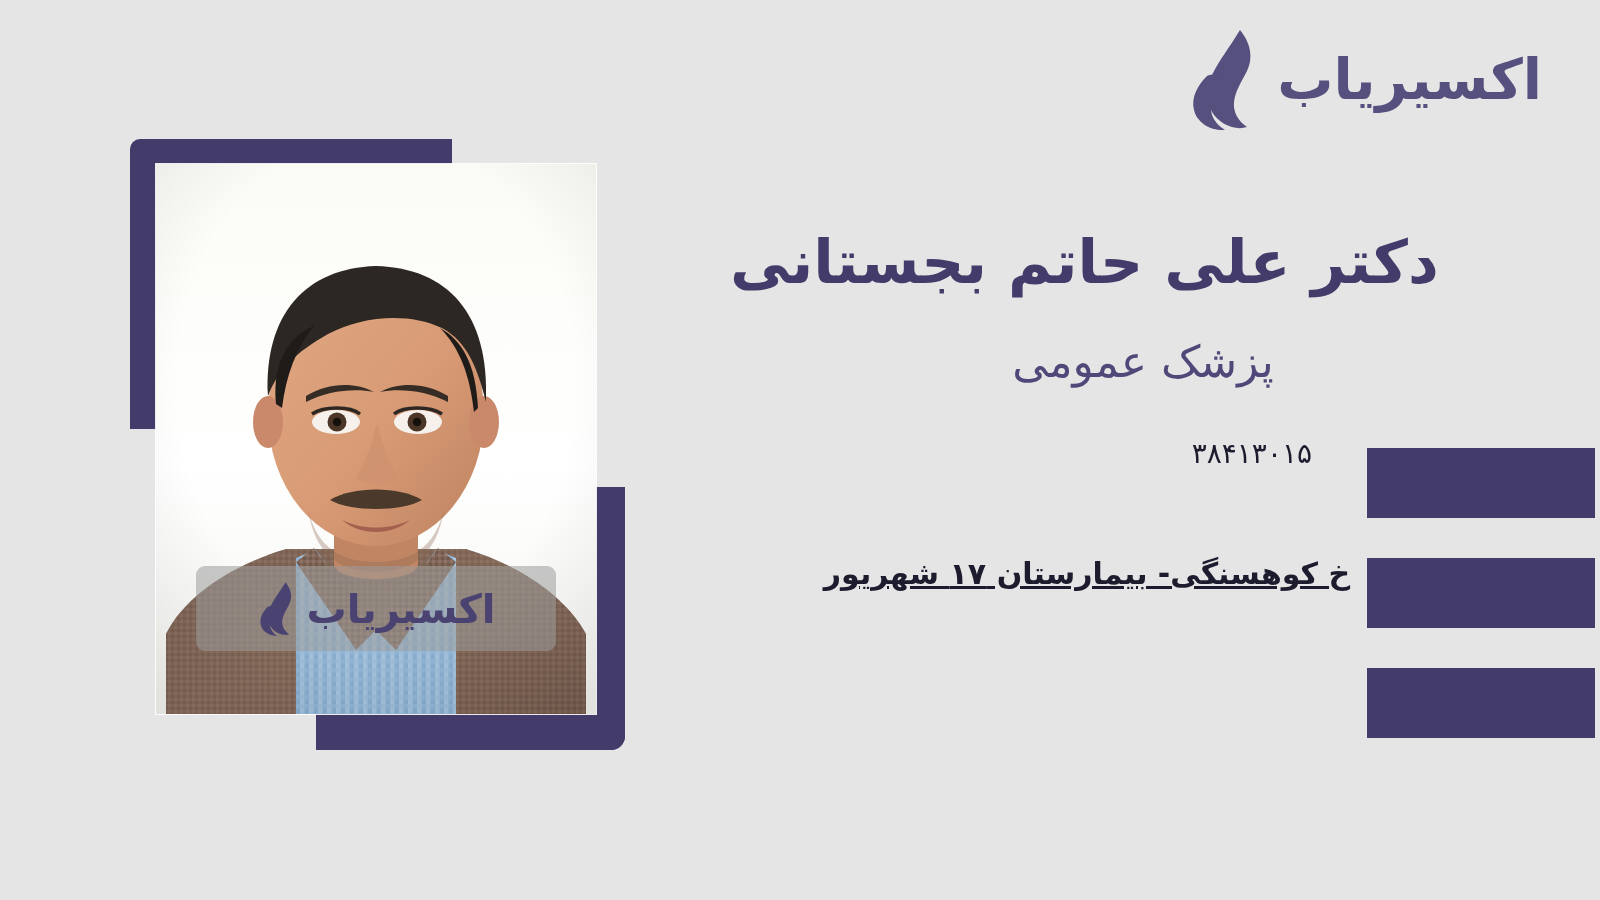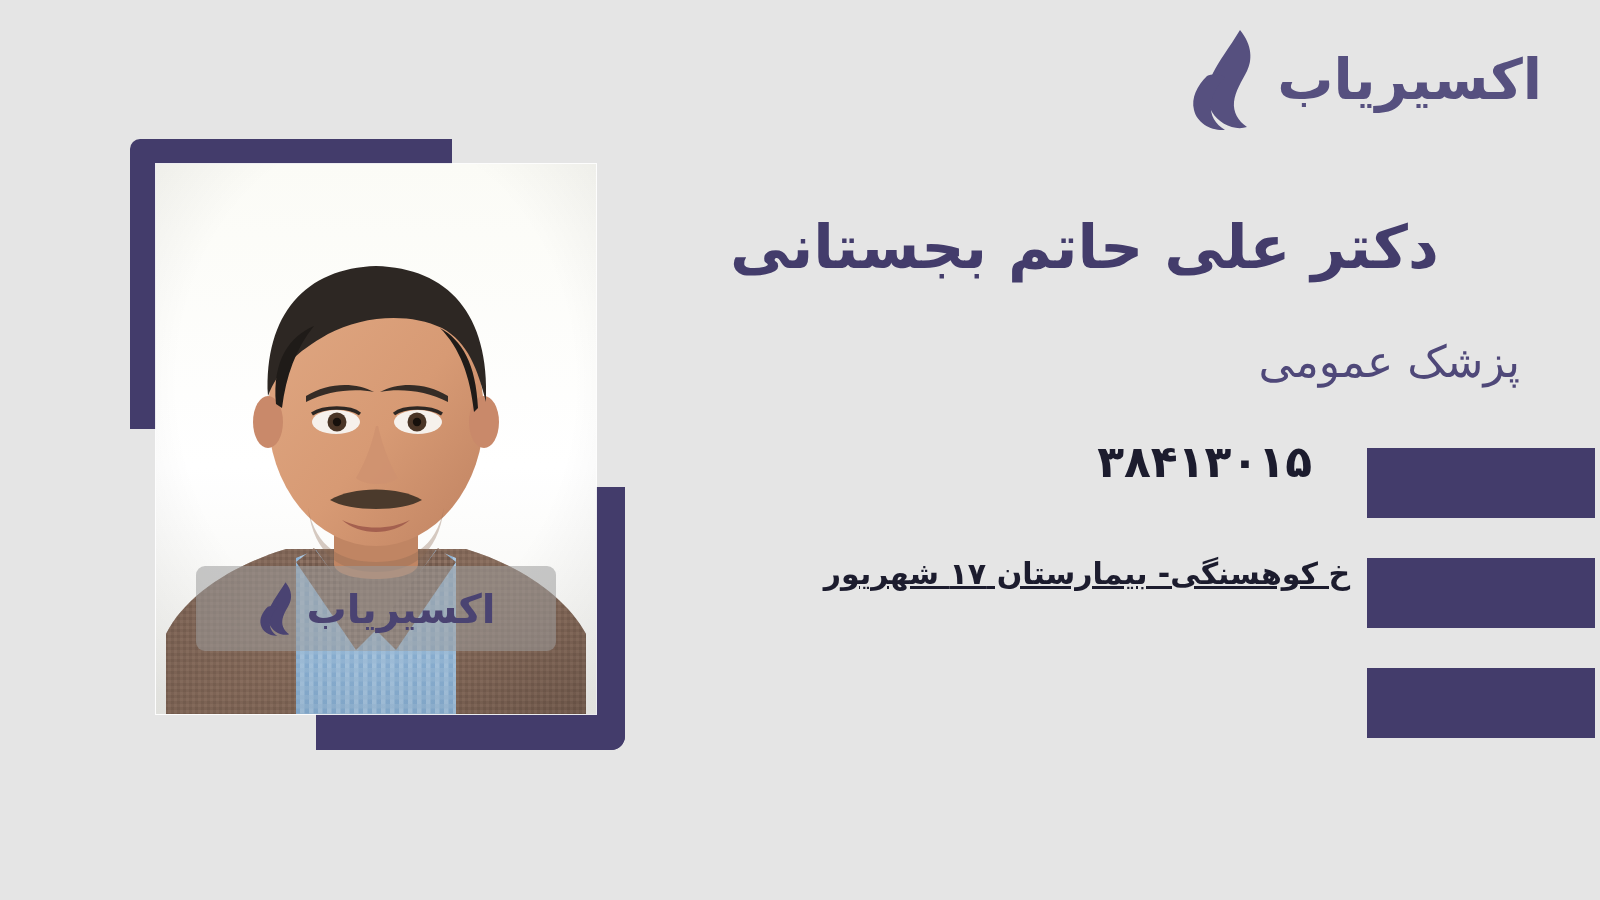--- a/index.html
+++ b/index.html
@@ -131,21 +131,21 @@
     position: absolute;
     right: 0;
     top: 0;
     width: 900px;
     height: 900px;
     direction: rtl;
     text-align: right;
   }
   .doctor-name {
     position: absolute;
-    top: 212px;
+    top: 227px;
     right: 80px;
     left: 30px;
     font-size: 60px;
     font-weight: 700;
     color: #433c6b;
     line-height: 1.18;
     white-space: nowrap;
     text-align: left;
     direction: rtl;
   }
@@ -153,30 +153,30 @@
     position: absolute;
     top: 336px;
     right: 80px;
     left: 30px;
     font-size: 44px;
     font-weight: 400;
     color: #4f4879;
     font-family: "DejaVu Serif", "Liberation Serif", serif;
     line-height: 1.2;
     white-space: nowrap;
-    text-align: right;
+    text-align: center;
     direction: rtl;
     margin-left: 36px;
   }
   .phone {
     position: absolute;
     top: 440px;
     right: 288px;
-    font-size: 44px;
-    font-weight: 700;
+    font-size: 28px;
+    font-weight: 400;
     color: #1c1c2e;
     line-height: 1;
     white-space: nowrap;
     direction: rtl;
   }
   .address {
     position: absolute;
     top: 556px;
     right: 250px;
     font-size: 30px;

